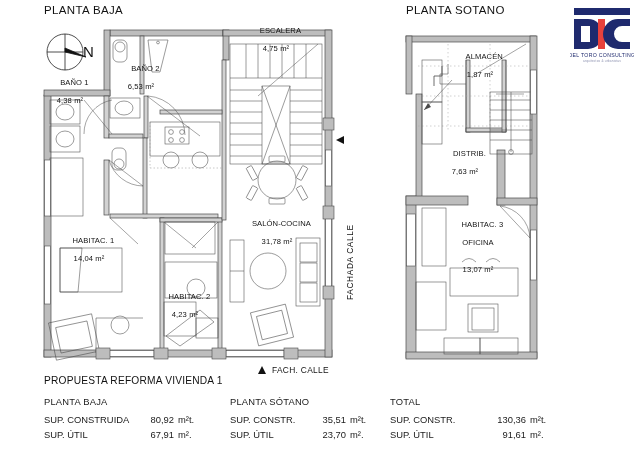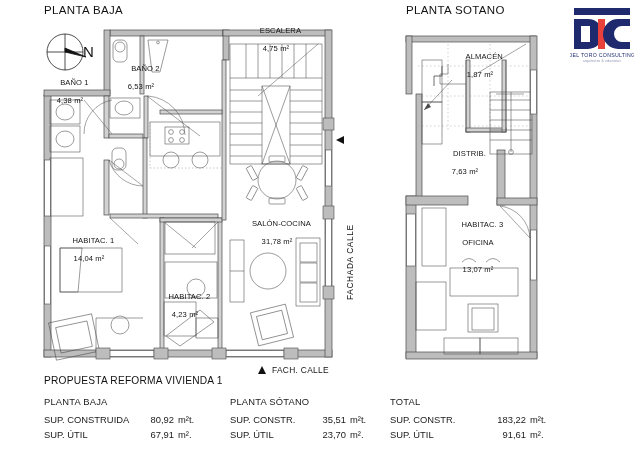--- a/index.html
+++ b/index.html
@@ -469,21 +469,21 @@
         <span class="lab">SUP. ÚTIL</span>
         <span class="val">23,70</span>
         <span class="unit">m².</span>
       </div>
     </div>
 
     <div class="sum-col c2">
       <div class="sum-head">TOTAL</div>
       <div class="sum-row">
         <span class="lab">SUP. CONSTR.</span>
-        <span class="val">183,22</span>
+        <span class="val">130,36</span>
         <span class="unit">m²t.</span>
       </div>
       <div class="sum-row">
         <span class="lab">SUP. ÚTIL</span>
         <span class="val">91,61</span>
         <span class="unit">m².</span>
       </div>
     </div>
   </div>
 

